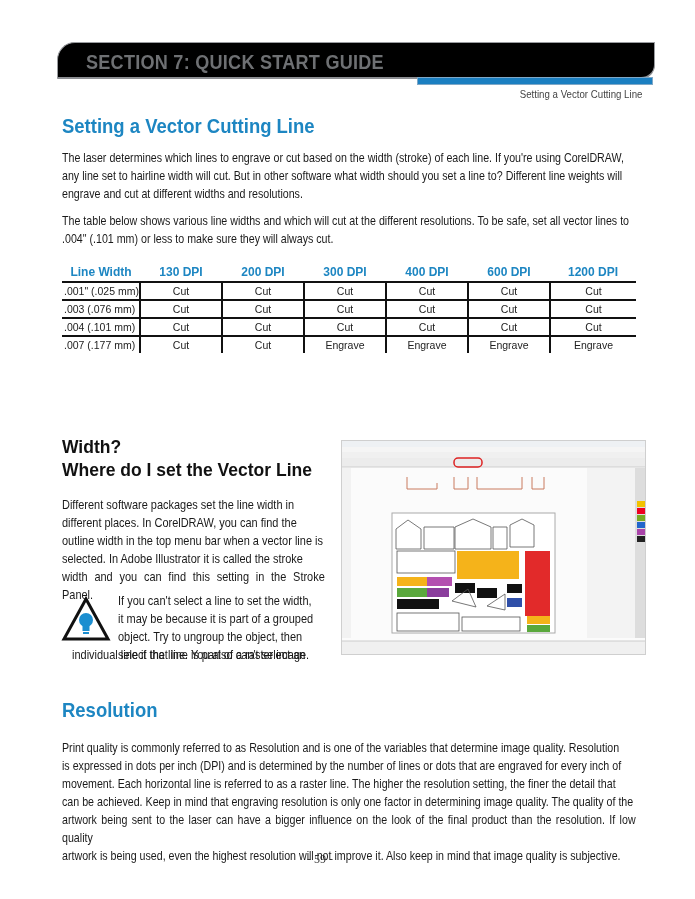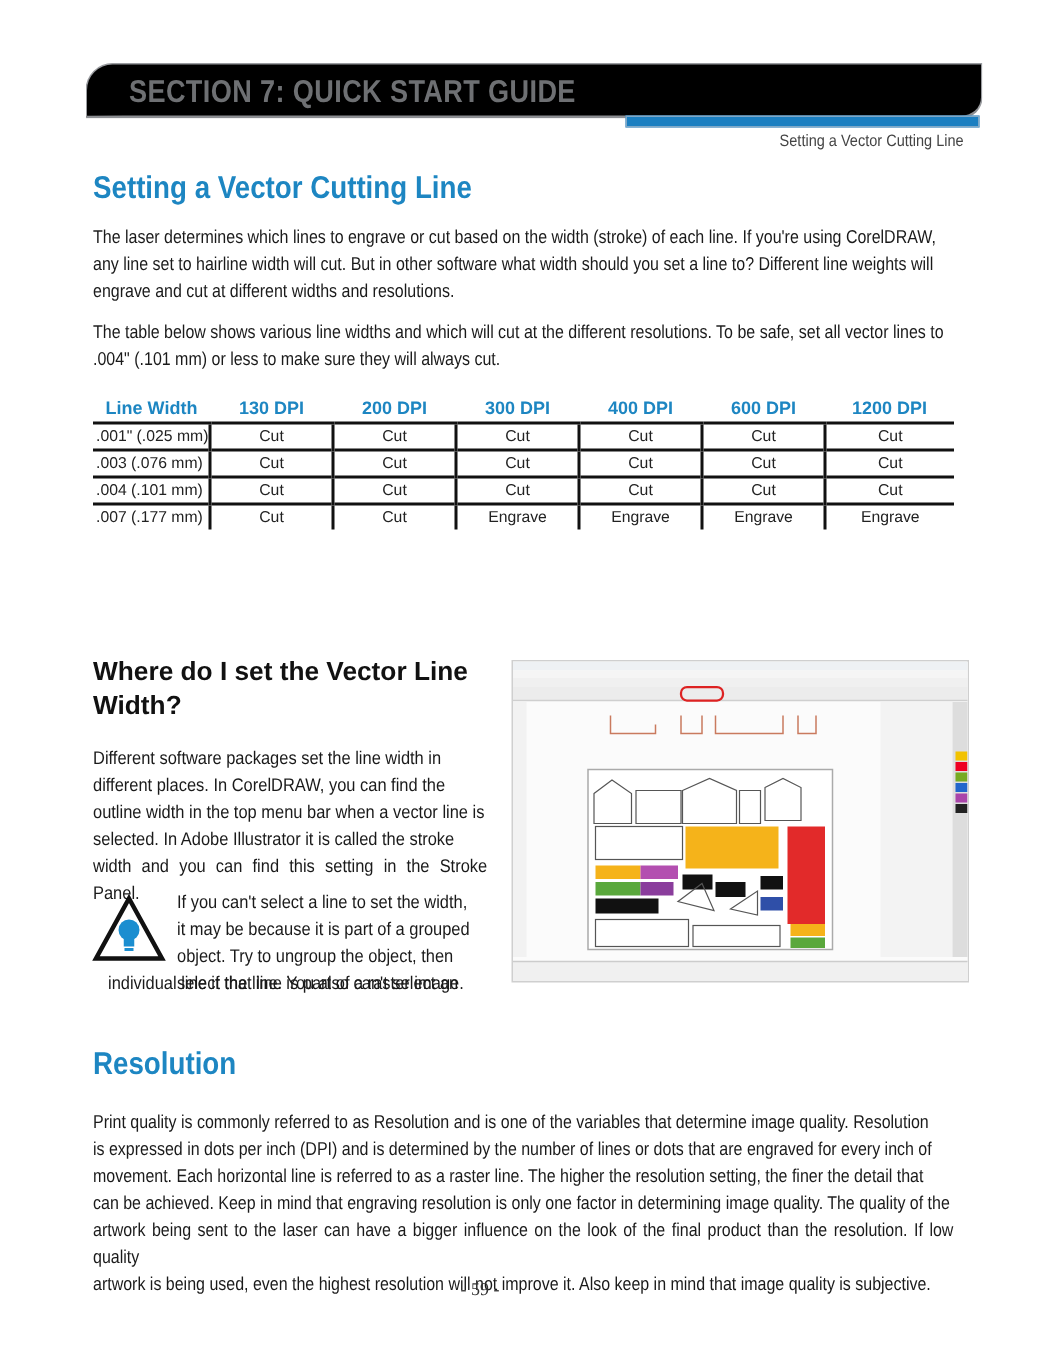--- a/index.html
+++ b/index.html
@@ -125,22 +125,22 @@
         <td>Cut</td>
         <td>Engrave</td>
         <td>Engrave</td>
         <td>Engrave</td>
         <td>Engrave</td>
       </tr>
     </tbody>
 </table>
 
 <div class="h2">
+  <div>Width?</div>
   <div>Where do I set the Vector Line</div>
-  <div>Width?</div>
 </div>
 <div class="para2" style="top:496px;">
   <div style="transform:scaleX(0.9);transform-origin:left top;width:292px;">
     <span style="display:block">Different software packages set the line width in</span>
     <span style="display:block">different places. In CorelDRAW, you can find the</span>
     <span style="display:block">outline width in the top menu bar when a vector line is</span>
     <span style="display:block">selected. In Adobe Illustrator it is called the stroke</span>
     <span style="display:block">width and you can find this setting in the Stroke Panel.</span>
   </div>
 </div>

